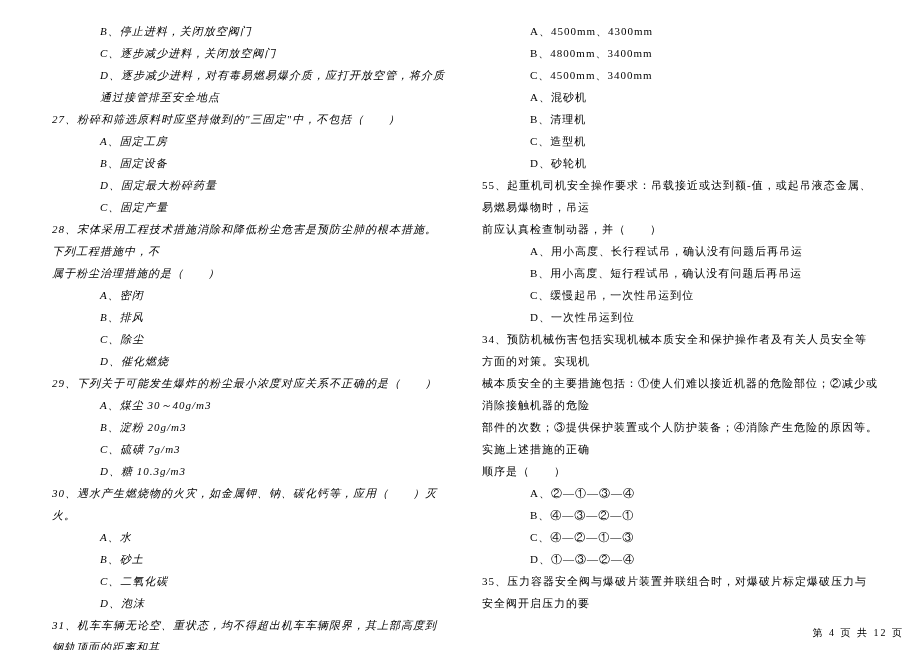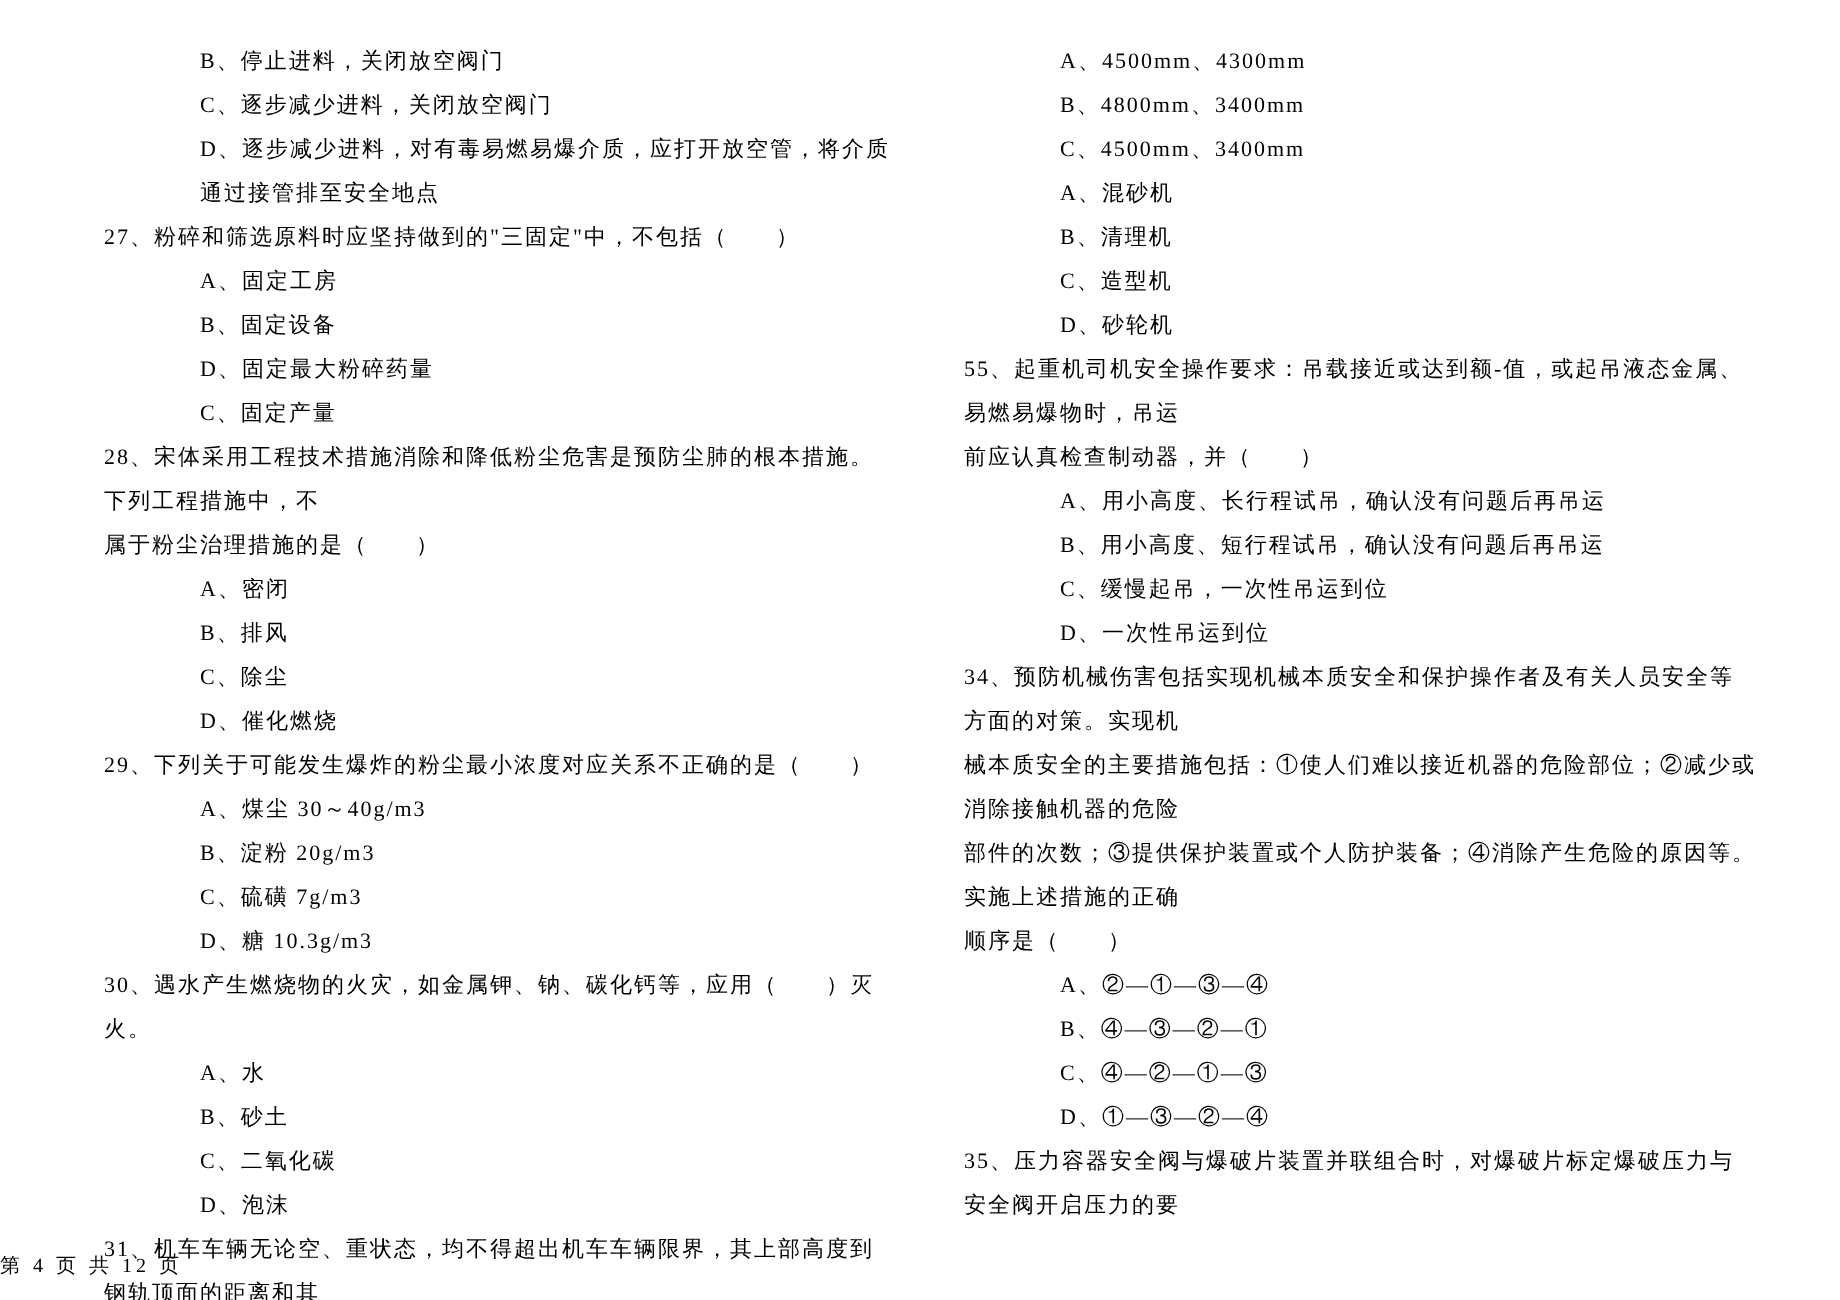--- a/index.html
+++ b/index.html
@@ -21,20 +21,21 @@
       display: flex;
       padding: 20px 30px 30px 30px;
       height: 620px;
     }
     .column {
       flex: 1;
       padding: 0 12px;
     }
     .column-left {
       border-right: none;
+      font-style: italic;
     }
     .option {
       padding-left: 58px;
       line-height: 2.0;
       letter-spacing: 1px;
     }
     .question {
       padding-left: 10px;
       line-height: 2.0;
       letter-spacing: 1px;
@@ -42,21 +43,21 @@
     .question-cont {
       padding-left: 10px;
       line-height: 2.0;
       letter-spacing: 1px;
     }
     .footer {
       position: absolute;
       bottom: 10px;
       left: 0;
       right: 16px;
-      text-align: left;
+      text-align: right;
       font-size: 10px;
       letter-spacing: 2px;
     }
   </style>
 </head>
 <body>
 
 <div class="page-container">
   <div class="column column-left">
     <div class="option">B、停止进料，关闭放空阀门</div>

